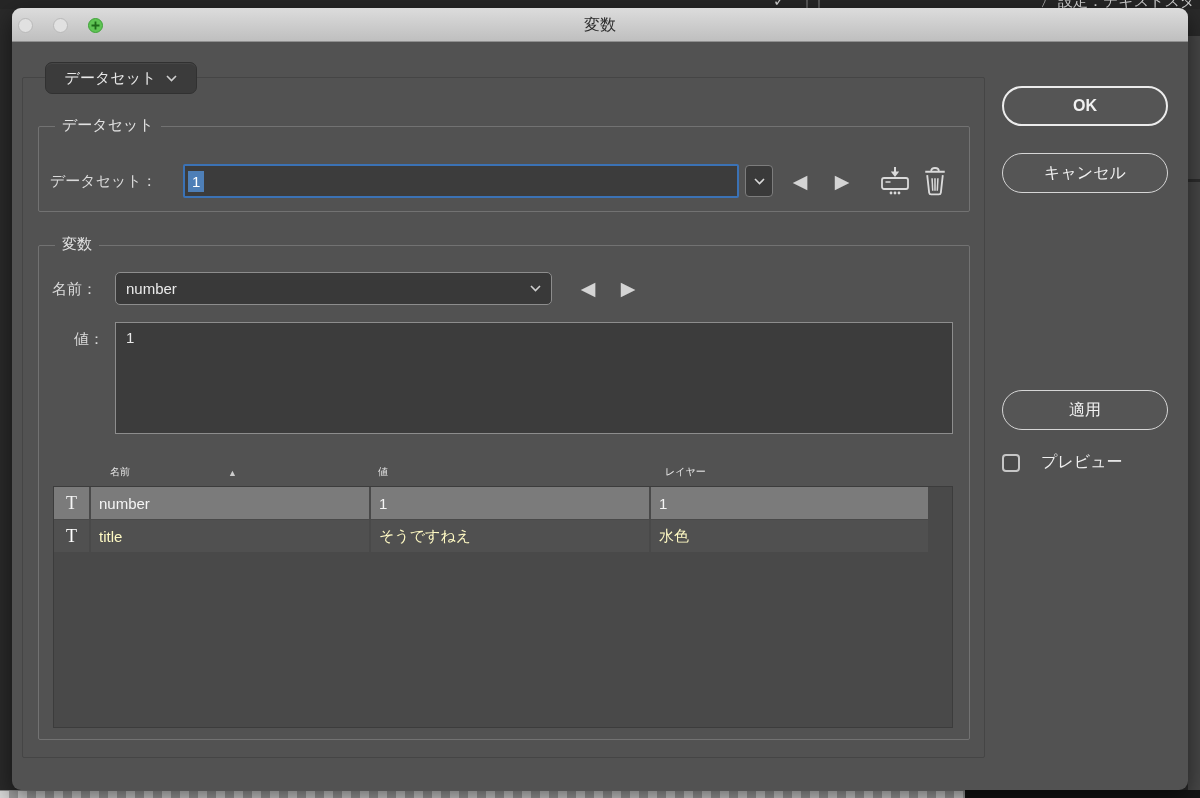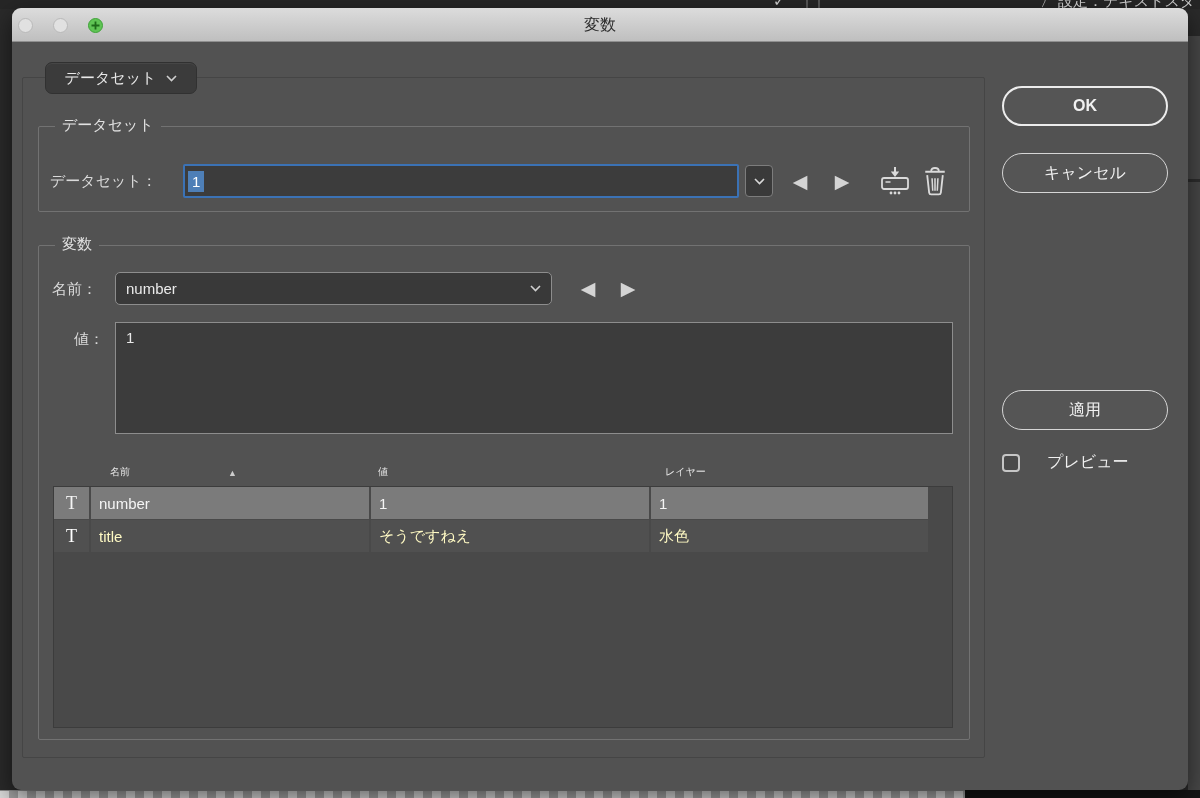--- a/index.html
+++ b/index.html
@@ -78,21 +78,21 @@
   .c-icon { width:35px; justify-content:center; padding:0;
     font-family:"Liberation Serif","DejaVu Serif",serif; font-size:18px; color:#ffffff; }
   .c-name { width:278px; } .c-val { width:278px; } .c-layer { width:277px; }
   .scroll-track { position:absolute; right:0; top:0; width:24px; height:240px; background:#494949; }
 
   
   .btn { position:absolute; left:990px; width:166px; height:40px; border-radius:20px;
     background:#555555; border:1.5px solid #d6d6d6; color:#f1f1f1; font-size:16px;
     display:flex; align-items:center; justify-content:center; }
   .btn.default { border-width:2.5px; border-color:#ececec; font-weight:bold; }
-  .chk-row { position:absolute; left:990px; top:444px; display:flex; align-items:center; gap:27px; }
+  .chk-row { position:absolute; left:990px; top:444px; display:flex; align-items:center; gap:21px; }
   .chk-box { width:18px; height:18px; border:2px solid #c6c6c6; border-radius:4px; background:#4a4a4a; }
   .chk-lbl { color:#f0f0f0; font-size:16px; }
 
   svg { display:block; }
 </style>
 </head>
 <body>
 
 <div class="top-strip">
   <span class="frag" style="left:773px;">✓</span>

